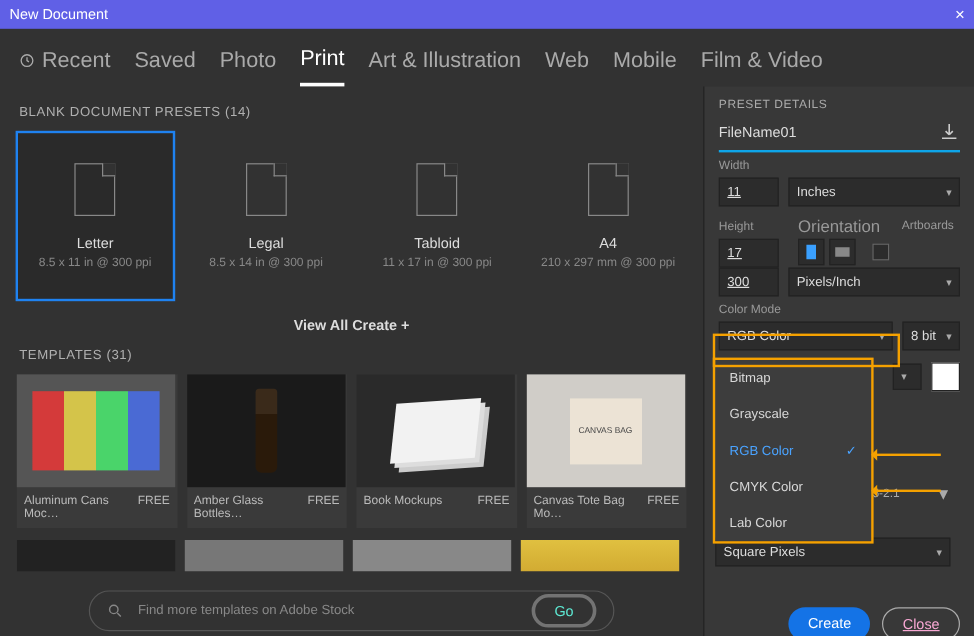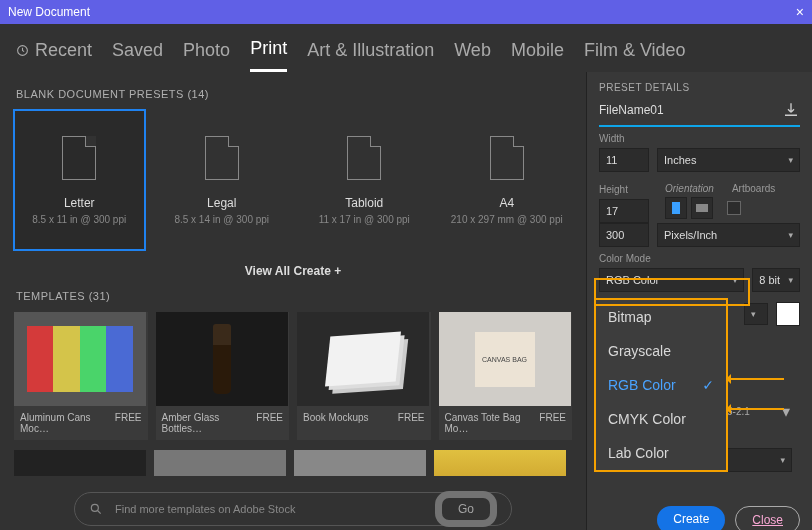--- a/index.html
+++ b/index.html
@@ -21,52 +21,52 @@
   .preset-card .pdet { font-size:10px; color:#888; margin-top:4px; }
   .preset-card.selected { outline:2px solid #1f82f0; outline-offset:-1px; background:#2a2a2a; }
   .view-all { text-align:center; font-size:12px; font-weight:600; color:#ddd; margin:14px 0 12px 0; cursor:pointer;}
   .template-grid { display:flex; gap:8px; }
   .tcard { width:156px; background:#3a3a3a; cursor:pointer; }
   .thumb { width:132px; height:94px; background:#555; display:flex; align-items:center; justify-content:center; }
   .tlabel { display:flex; justify-content:space-between; padding:6px 6px; font-size:10px; color:#bbb;}
   .trow2 { display:flex; gap:8px; margin-top:10px; height:26px; overflow:hidden;}
   .trow2 .thumb2 { width:132px; height:60px; background:#555; }
   .searchbar { margin:16px 60px 0 60px; height:34px; border:1px solid #555; border-radius:17px; display:flex; align-items:center; padding:0 14px; gap:12px; font-size:11px; color:#888;}
-  .gobtn { margin-left:auto; border:7px solid #737373; color:#a3a3a3; padding:4px 16px; border-radius:14px; cursor:pointer; font-size:12px;}
+  .gobtn { margin-left:auto; border:3px solid #737373; color:#5eead4; padding:4px 16px; border-radius:14px; cursor:pointer; font-size:12px;}
   .right { width:226px; border-left:1px solid #222; background:#383838; padding:10px 12px; font-size:11px; color:#aaa; position:relative;}
   .right label.lab { display:block; margin:6px 0 4px 0; font-size:10px; color:#999;}
   .row { display:flex; gap:8px; align-items:center; }
   .field { background:#2c2c2c; border:1px solid #222; color:#ddd; font-size:11px; padding:5px 6px; }
-  .w50 { width:50px; } .wfill { flex:1; }
+  .w50 { width:50px;text-decoration:underline; } .wfill { flex:1; }
   .sel { position:relative; cursor:pointer; display:flex; align-items:center; justify-content:space-between;}
   .sel .chev { font-size:9px; color:#aaa;}
   .ori-btn { width:22px; height:22px; background:#2c2c2c; border:1px solid #222; display:flex; align-items:center; justify-content:center; cursor:pointer;}
   .ori-btn.active svg path { fill:#3aa0ff; }
   .cb { width:14px; height:14px; border:1px solid #666; background:#2c2c2c; cursor:pointer;}
   .footer-btns { position:absolute; bottom:10px; right:12px; display:flex; gap:10px;}
   .btn { padding:6px 16px; border-radius:16px; font-size:12px; cursor:pointer; }
   .btn.primary { background:#1473e6; color:#fff; }
   .btn.secondary { border:1px solid #aaa; color:#f9a8d4;text-decoration:underline; }
   .save-ic { width:18px; height:18px; cursor:pointer; color:#ccc; }
   .namefield { display:flex; justify-content:space-between; align-items:center; border-bottom:2px solid #0ea5e9; padding-bottom:6px; margin-bottom:6px;}
   
   .dropdown { position:absolute; top:300px; left:596px; width:130px; background:#3d3d3d; z-index:20; outline:2px solid #f5a100;}
-  .dd-item { padding:9px 12px; font-size:14px; cursor:pointer; display:flex; justify-content:space-between; align-items:center;}
+  .dd-item { padding:9px 12px; font-size:11px; cursor:pointer; display:flex; justify-content:space-between; align-items:center;}
   .dd-item.sel-item { color:#4aa3ff; }
   .peek { position:absolute; top:406px; left:727px; font-size:10px; color:#aaa; z-index:5;}
   .sqpx { position:absolute; top:448px; left:596px; width:196px; }
   
   .cans { background: linear-gradient(90deg,#d43a3a 0 25%, #d4c44a 25% 50%, #4ad46a 50% 75%, #4a6ad4 75% 100%); height:70%; width:80%; display:flex;}
   .bottle { width:18px; height:70px; background:linear-gradient(#3a2a1a 0 30%,#2a1a0a 30%); border-radius:3px 3px 5px 5px;}
   .books { width:70px; height:50px; background:#f2f2f2; transform:skewX(-10deg) rotate(-4deg); box-shadow:4px 4px 0 #ddd, 8px 8px 0 #ccc;}
   .bag { width:60px; height:55px; background:#ece3d5; display:flex; align-items:center; justify-content:center; font-size:7px; color:#444;}
   
   .arrow { position:absolute; height:2px; background:#f5a100; z-index:25;}
   .arrow::after { content:""; position:absolute; left:-7px; top:-4px; border:5px solid transparent; border-right-color:#f5a100;}
-  .ori-label { font-size:10px; color:#999;font-style:italic; }
+  .ori-label { font-size:14px; color:#999; }
   .ab-label { font-size:10px; color:#999; margin-left:8px;}
   .swatch { width:24px; height:24px; background:#fff; border:1px solid #222; cursor:pointer;}
   .rgb-row-box { position:absolute; top:280px; left:596px; width:152px; height:24px; outline:2px solid #f5a100; z-index:21; pointer-events:none;}
 </style>
 </head>
 <body>
 
 <div class="titlebar">
   <span>New Document</span>
   <span class="close-x">×</span>

